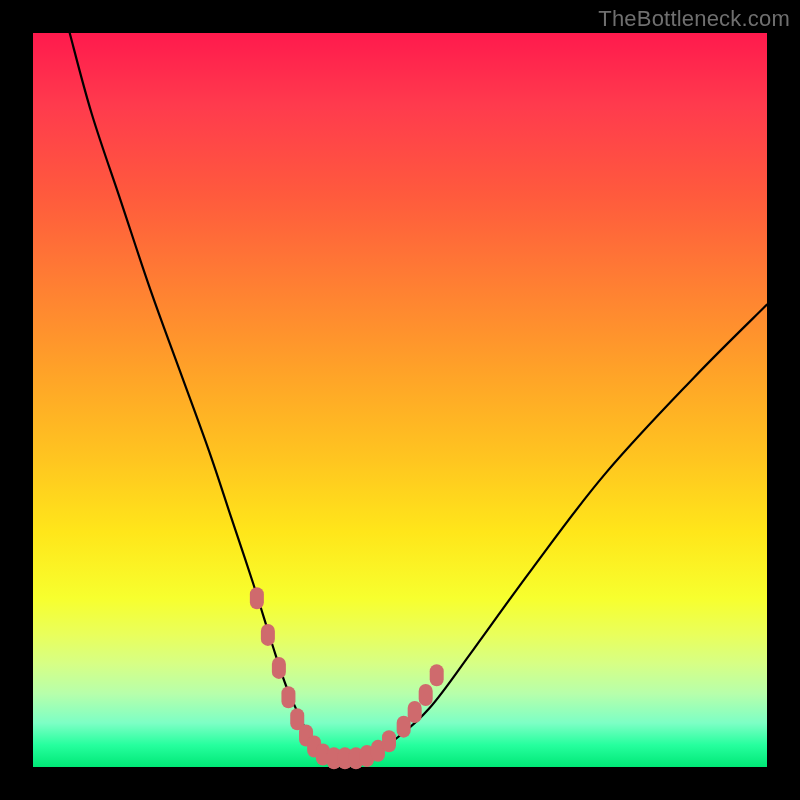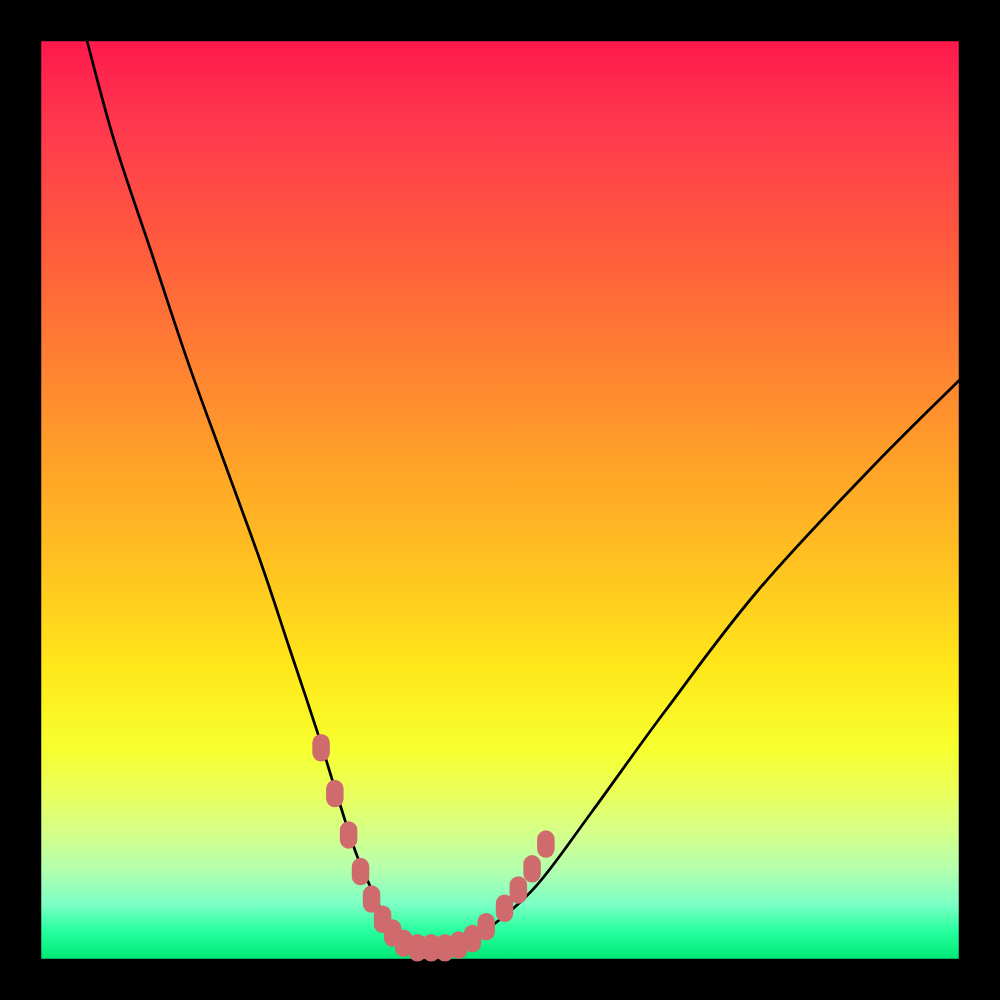--- a/index.html
+++ b/index.html
@@ -58,20 +58,21 @@
     top: 0;
     width: 734px;
     height: 734px;
     overflow: visible;
   }
 </style>
 </head>
 <body>
 
 <div class="stage">
+  <div class="watermark">TheBottleneck.com</div>
 
   <div class="plot-area">
     <svg class="curve" viewBox="0 0 734 734">
       <path id="curve-path" fill="none" stroke="#000000" stroke-width="2.2" stroke-linecap="round" stroke-linejoin="round" d="M 36.70 0.00 C 40.66 14.53, 49.47 50.35, 58.72 80.74 C 67.97 111.13, 77.51 137.11, 88.08 168.82 C 98.65 200.53, 106.87 226.51, 117.44 256.90 C 128.01 287.29, 136.23 308.57, 146.80 337.64 C 157.37 366.71, 166.91 391.96, 176.16 418.38 C 185.41 444.80, 190.25 460.66, 198.18 484.44 C 206.11 508.22, 212.93 528.04, 220.20 550.50 C 227.47 572.96, 232.60 590.72, 238.55 609.22 C 244.50 627.72, 247.95 639.39, 253.23 653.26 C 258.51 667.13, 263.29 675.98, 267.91 686.29 C 272.53 696.60, 274.96 703.91, 278.92 710.51 C 282.88 717.12, 285.97 720.35, 289.93 722.99 C 293.89 725.63, 294.99 724.80, 300.94 725.19 C 306.89 725.59, 316.35 725.85, 322.96 725.19 C 329.57 724.53, 331.03 724.56, 337.64 721.52 C 344.25 718.48, 349.09 716.63, 359.66 708.31 C 370.23 699.99, 381.83 691.79, 396.36 675.28 C 410.89 658.76, 421.90 641.66, 440.40 616.56 C 458.90 591.46, 475.34 567.53, 499.12 535.82 C 522.90 504.11, 543.45 474.75, 572.52 440.40 C 601.59 406.05, 631.53 375.37, 660.60 344.98 C 689.67 314.59, 720.79 284.79, 734.00 271.58"></path>
       <g id="markers-group">
           <rect x="216.87" y="554.18" width="14" height="22" rx="7" ry="7" fill="#cf6a6d"></rect>
           <rect x="227.88" y="590.88" width="14" height="22" rx="7" ry="7" fill="#cf6a6d"></rect>
           <rect x="238.89" y="623.91" width="14" height="22" rx="7" ry="7" fill="#cf6a6d"></rect>
           <rect x="248.43" y="653.27" width="14" height="22" rx="7" ry="7" fill="#cf6a6d"></rect>
           <rect x="257.24" y="675.29" width="14" height="22" rx="7" ry="7" fill="#cf6a6d"></rect>

